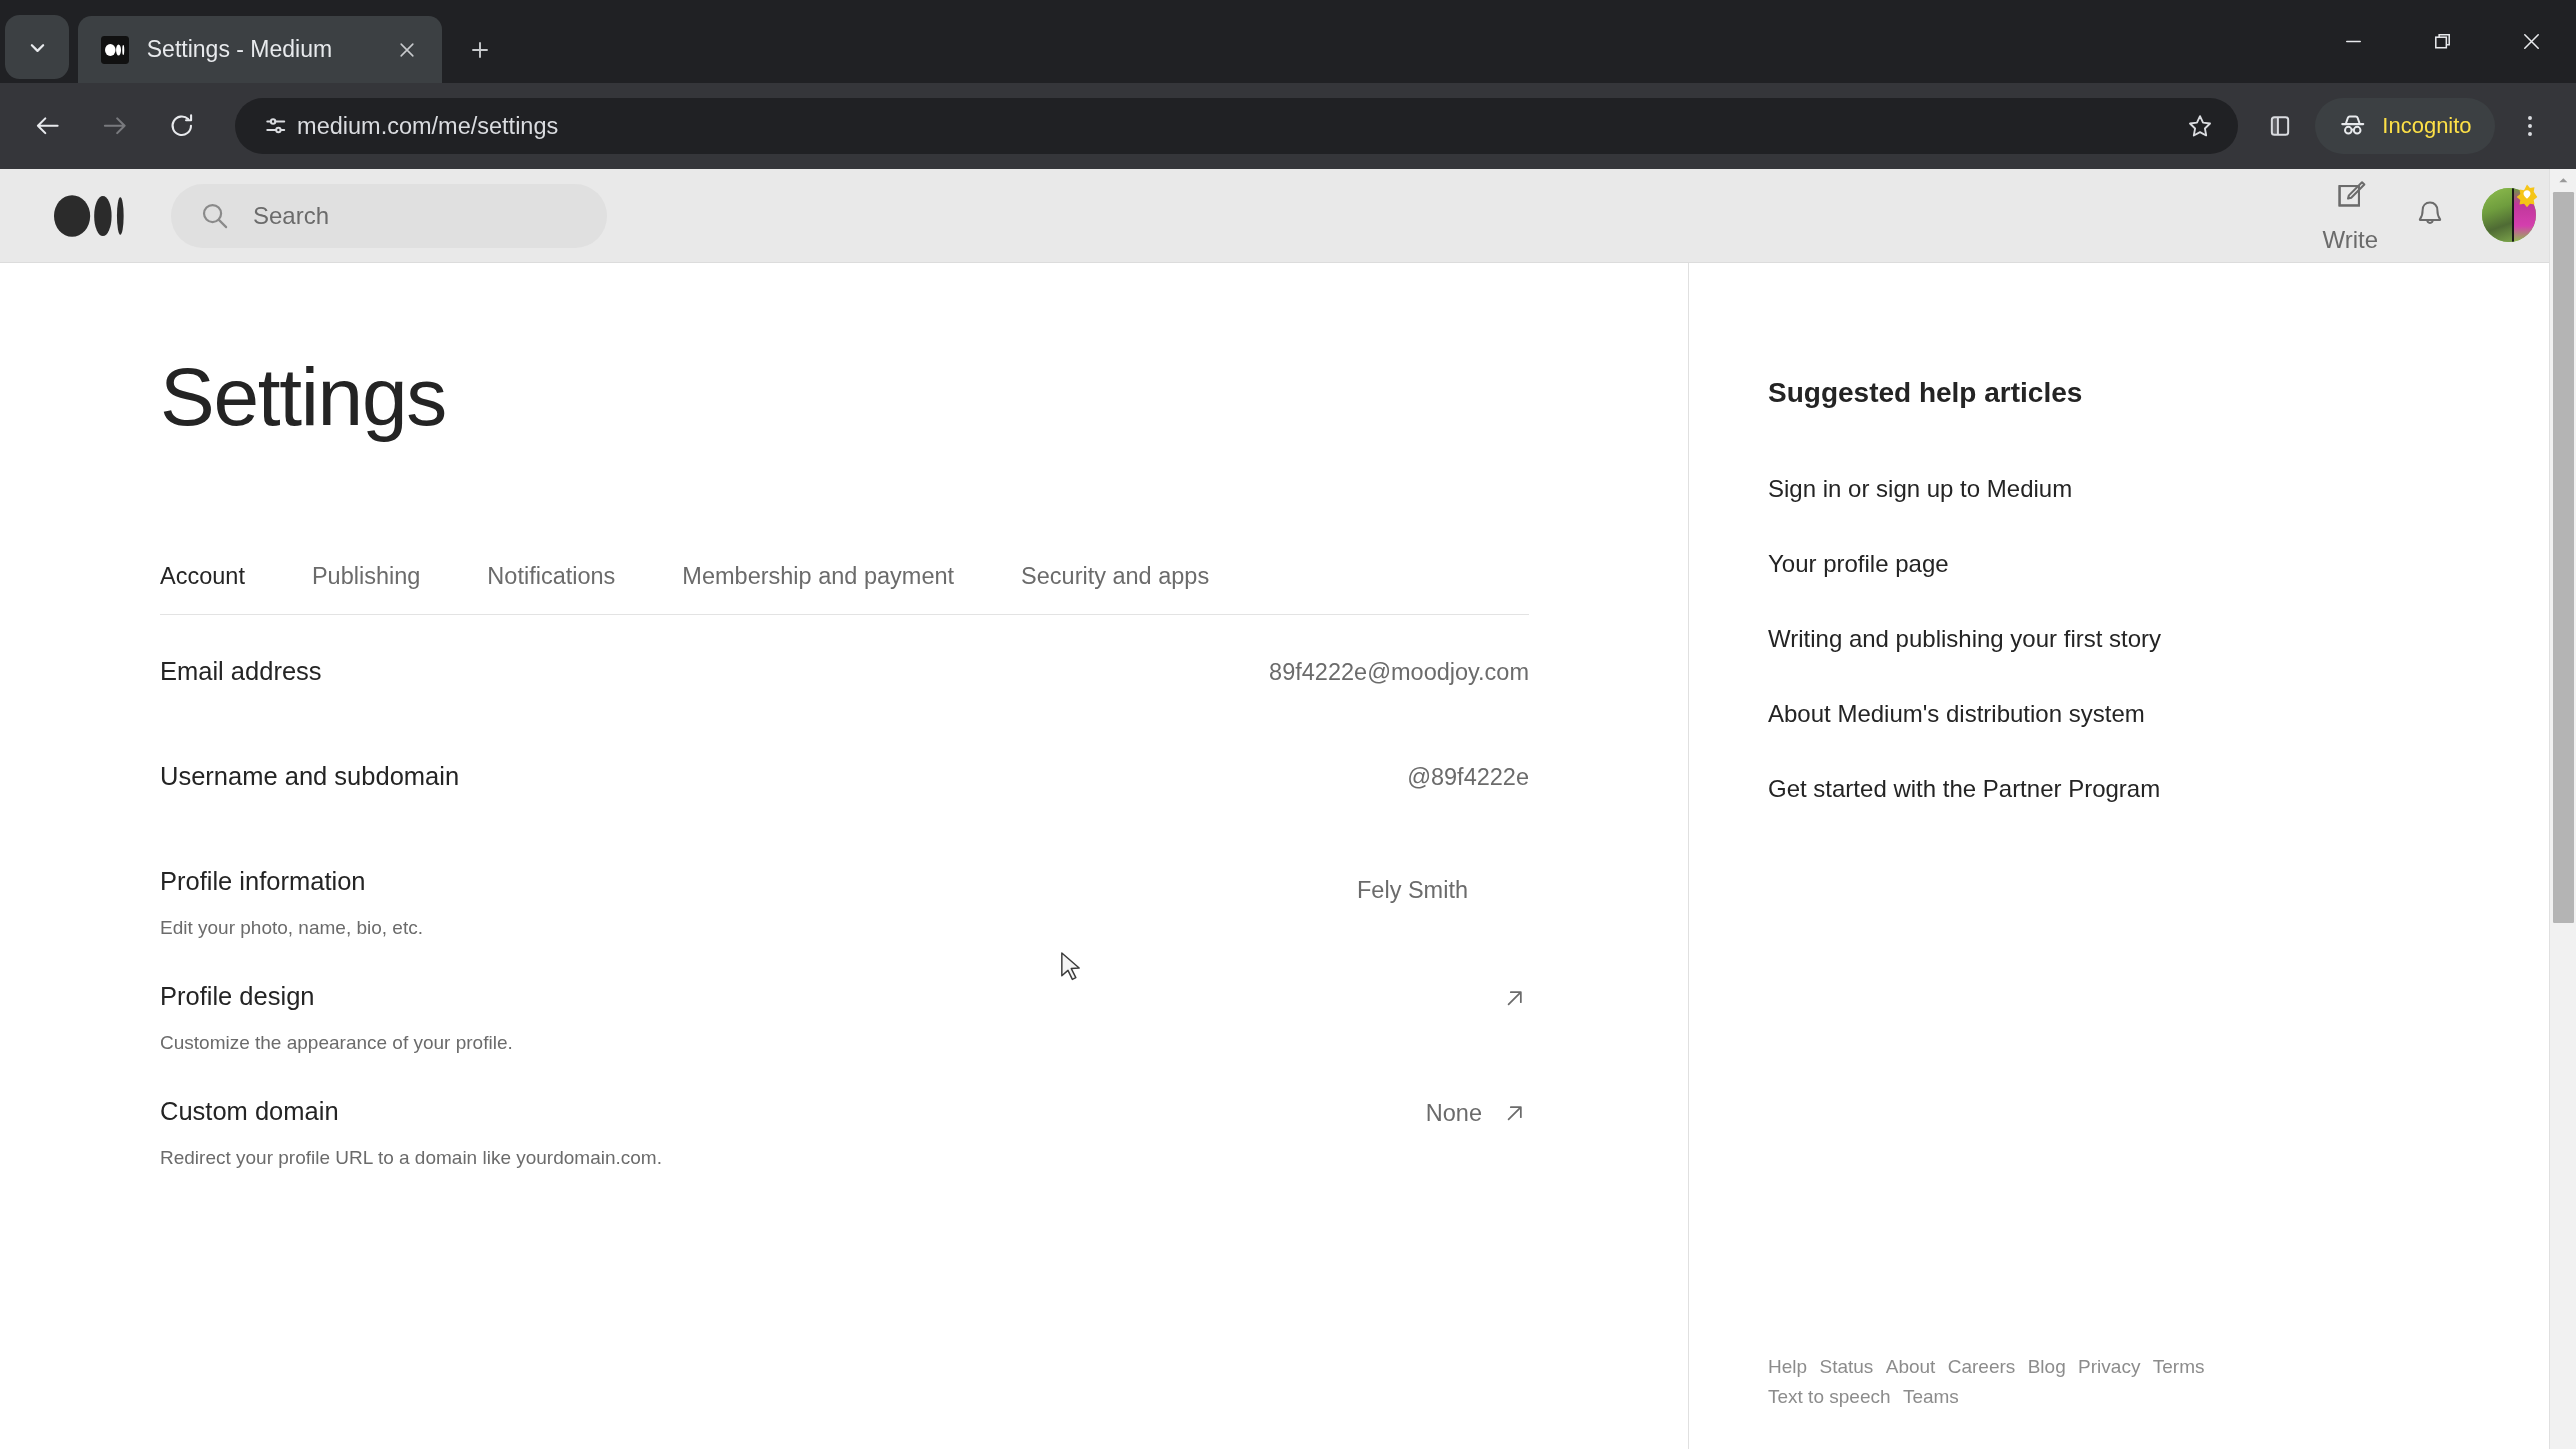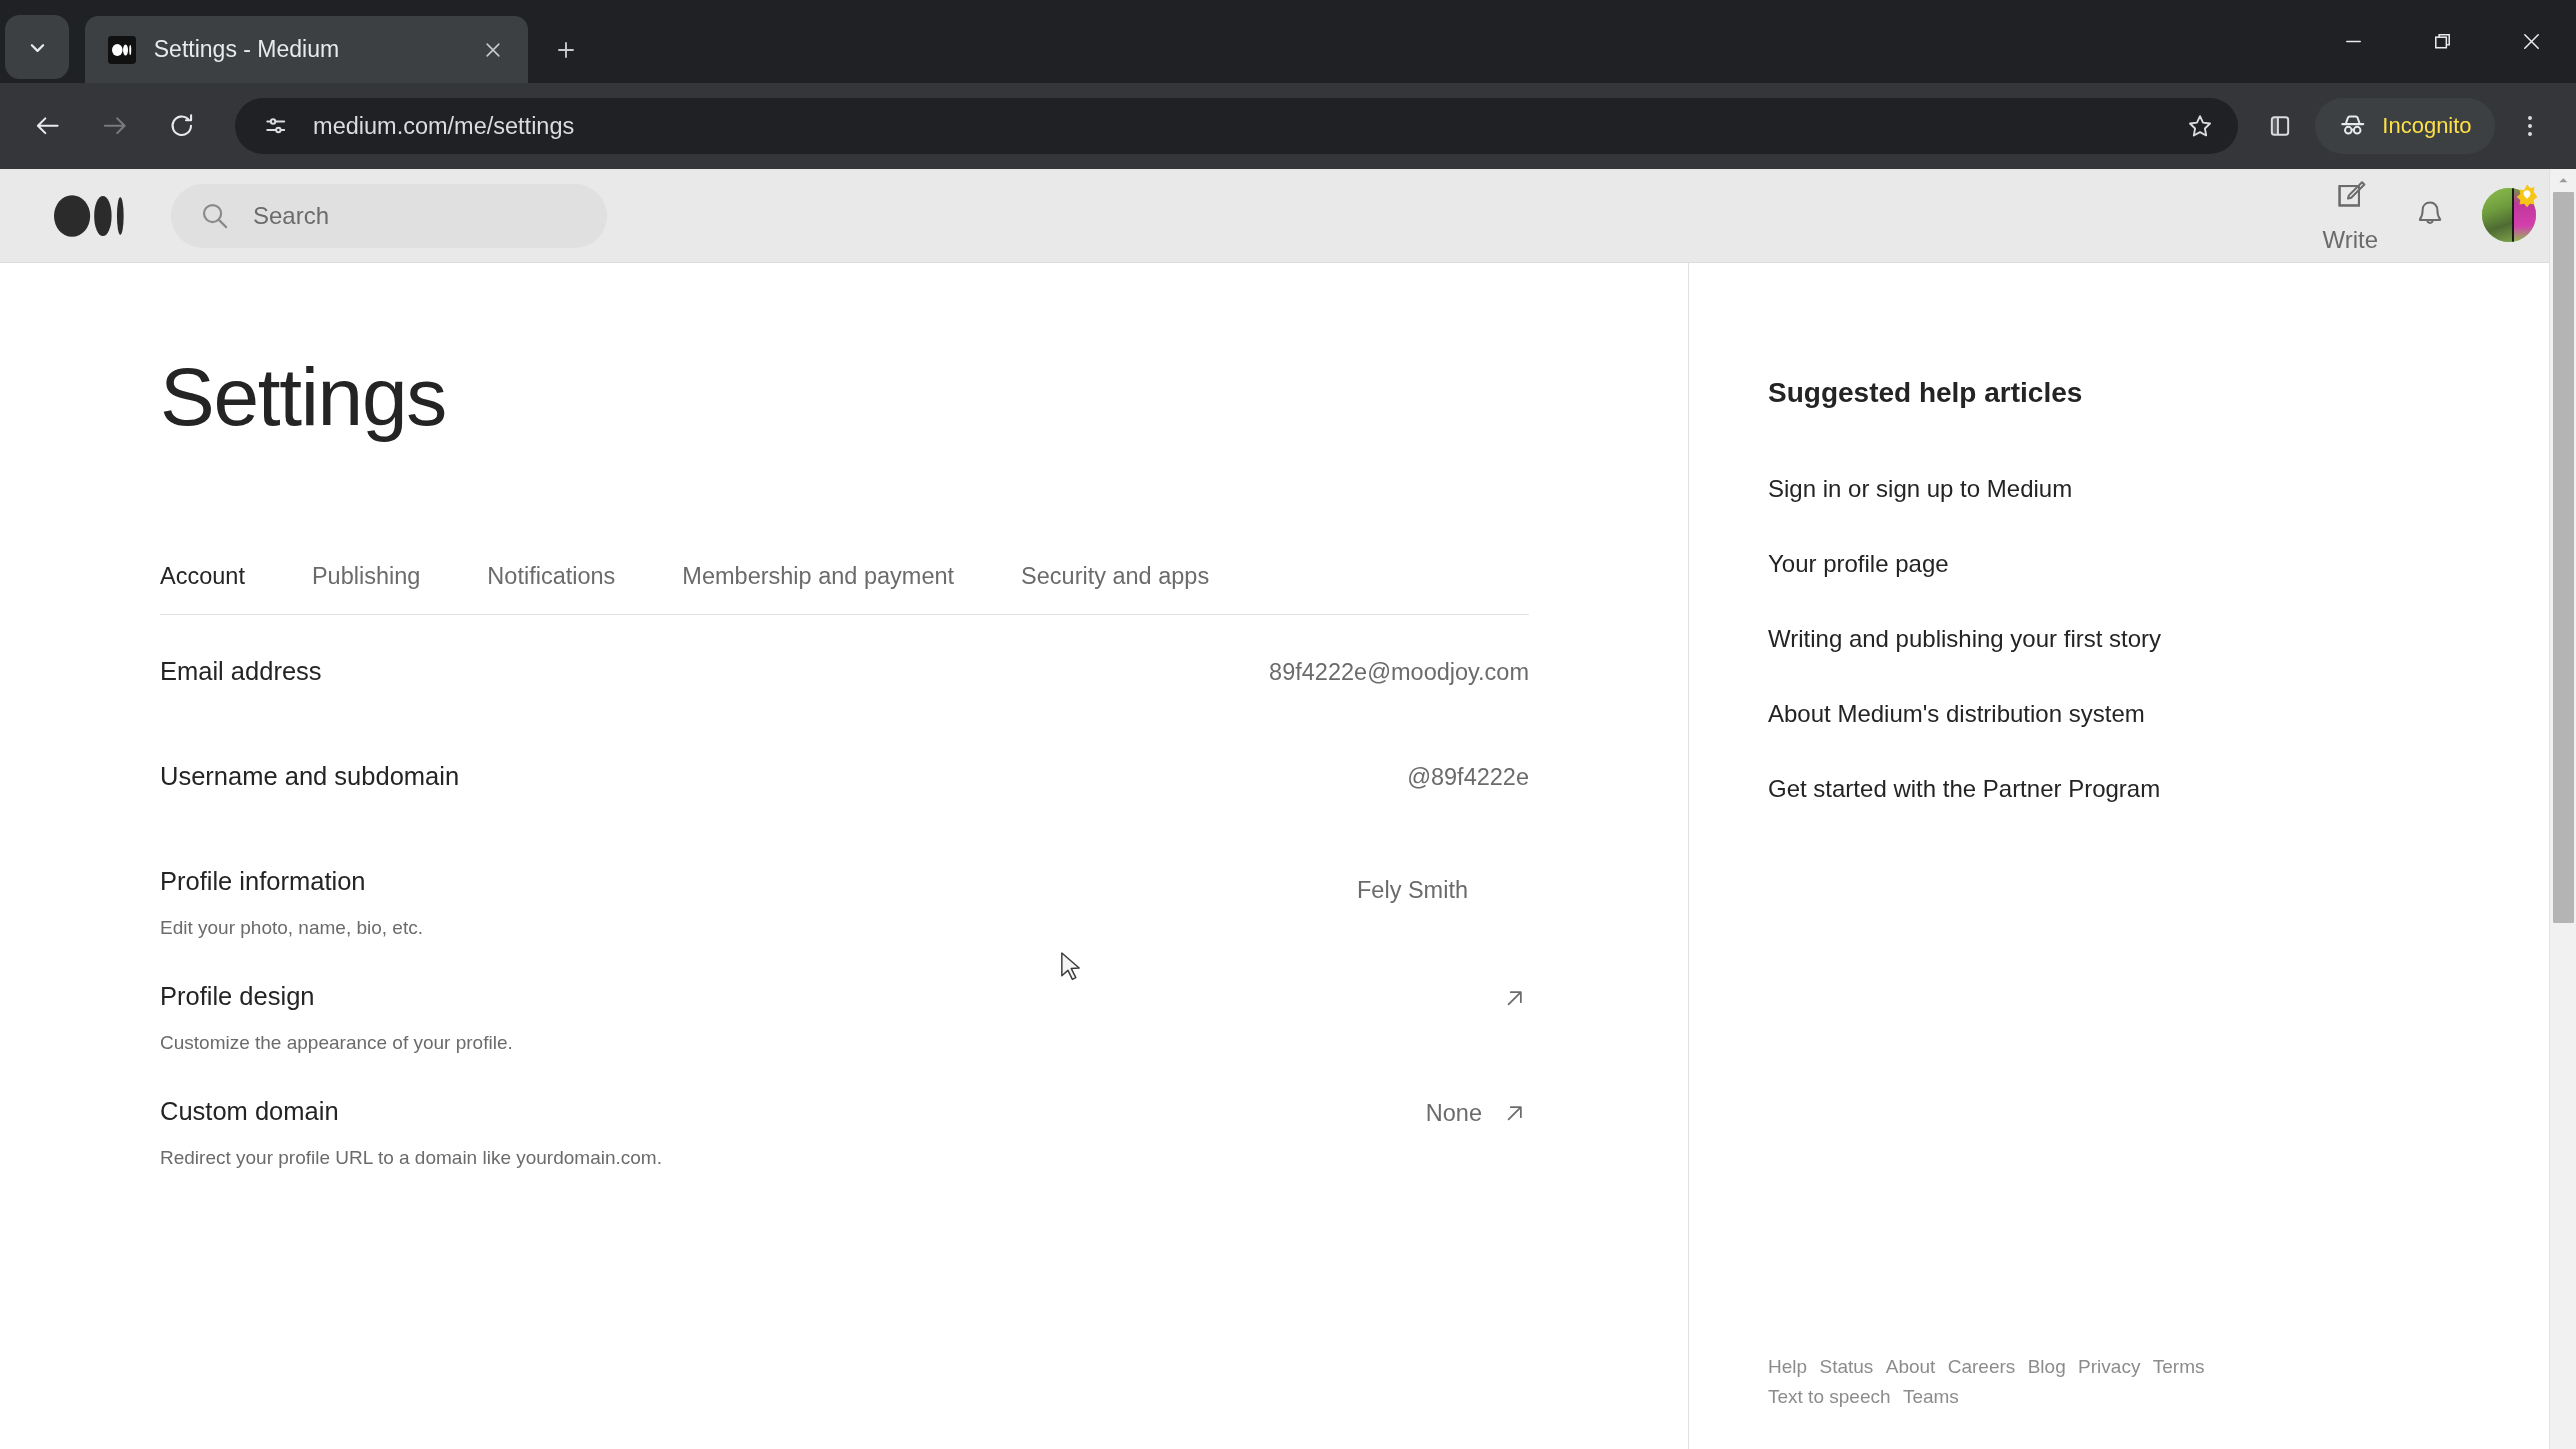--- a/index.html
+++ b/index.html
@@ -27,27 +27,27 @@
     margin-left: 5.4px; margin-bottom: 4px;
     border-radius: 14.8px;
     background: #3c4043;
     display: flex; align-items: center; justify-content: center;
     flex: none;
   }
   .tab-search-btn svg { width: 27px; height: 27px; }
 
   .tab {
     height: 67px;
-    width: 443px;
+    width: 364px;
     background: #3c4043;
     border-radius: 13.4px 13.4px 0 0;
     display: flex;
     align-items: center;
     padding: 0 16px 0 23px;
-    margin-left: 16px;
+    margin-left: 9px;
     flex: none;
     position: relative;
   }
   .tab-favicon {
     width: 28px; height: 28px;
     flex: none;
     background: #111;
     border-radius: 3.4px;
     display: flex; align-items: center; justify-content: center;
   }
@@ -122,21 +122,20 @@
     width: 43px; height: 43px;
     border-radius: 50%;
     display: flex; align-items: center; justify-content: center;
     flex: none;
   }
   .omni-icon svg { width: 25.5px; height: 25.5px; }
   .omni-url {
     flex: 1;
     color: #dadce0;
     font-size: 23.5px;
-    margin-left: 16px;
     white-space: nowrap;
     overflow: hidden;
     min-width: 0;
   }
   .omni-star {
     width: 48px; height: 48px;
     display: flex; align-items: center; justify-content: center;
     flex: none;
   }
   .omni-star svg { width: 28px; height: 28px; }

